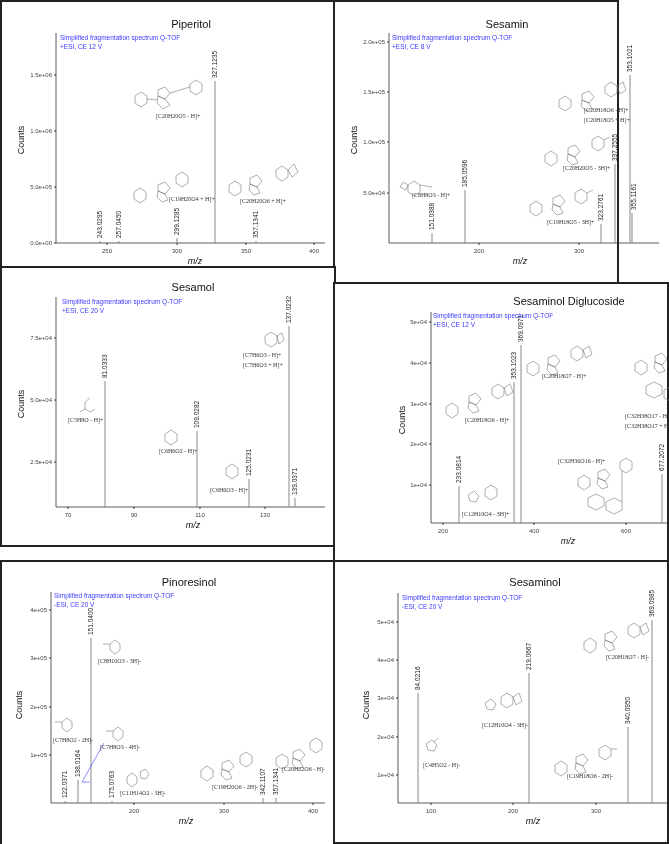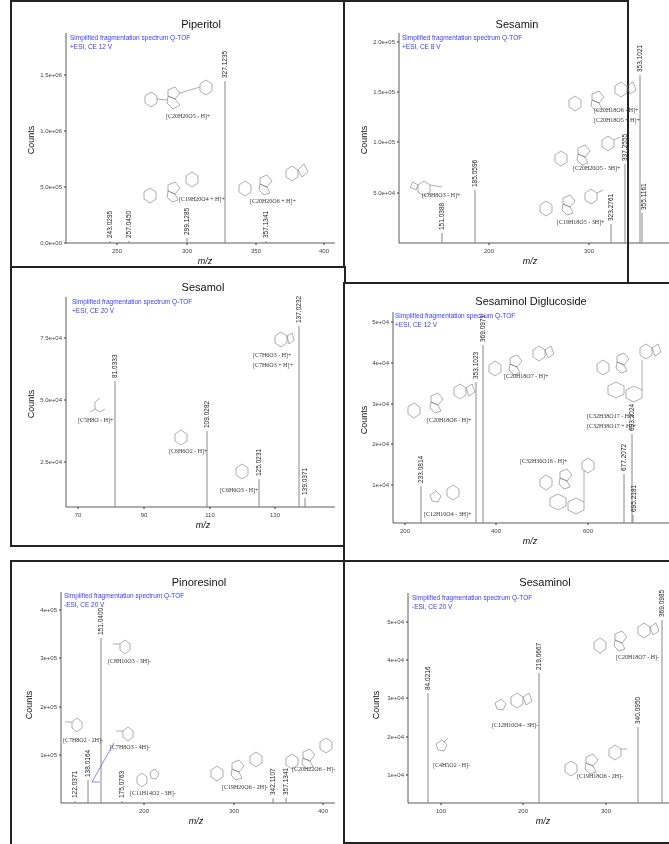--- a/index.html
+++ b/index.html
@@ -1,17 +1,17 @@
 <!DOCTYPE html>
 <html><head>
 <meta charset="utf-8">
 <style>
   html, body { margin: 0; padding: 0; background: #ffffff; }
   body { width: 669px; height: 844px; position: relative; overflow: hidden; font-family: "Liberation Sans", sans-serif; }
-  .panel { position: absolute; box-sizing: border-box; border: 2px solid #222; background: #fff; margin-left: 10px; }
+  .panel { position: absolute; box-sizing: border-box; border: 2px solid #222; background: #fff; }
   svg text { font-family: "Liberation Sans", sans-serif; }
   .title { font-size: 11px; fill: #111; }
   .tick { font-size: 6px; fill: #444; }
   .axlab { font-size: 9px; fill: #111; }
   .note { font-size: 6.5px; fill: #3a3aff; }
   .peaklab { font-size: 6.5px; fill: #222; }
   .formula { font-family: "Liberation Serif", serif; font-size: 6px; fill: #333; }
   .struct { stroke: #777; stroke-width: 0.6; fill: none; }
 </style>
 </head>
@@ -221,21 +221,21 @@
   <text class="formula" x="210" y="508">[C6H6O3 - H]+</text>
   <g class="struct">
     <polygon points="265,352 271,348 277,352 277,359 271,363 265,359"></polygon>
         <polygon points="277,352 282,349 284,356 279,360"></polygon>
   </g>
   <text class="formula" x="243" y="373">[C7H6O3 - H]+</text>
   <text class="formula" x="243" y="383">[C7H6O3 + H]+</text>
 </svg>
 </div>
 
-<div class="panel" style="left:333px;top:282px;width:336px;height:281px;">
+<div class="panel" style="left:333px;top:282px;width:336px;height:281px;padding-left:48px;">
 <svg width="332" height="277" viewBox="335 284 332 277">
   <text class="title" x="521" y="305" text-anchor="middle">Sesaminol Diglucoside</text>
   <text class="note" x="385" y="318">Simplified fragmentation spectrum Q-TOF</text>
   <text class="note" x="385" y="327">+ESI, CE 12 V</text>
   <line x1="383" y1="312" x2="383" y2="523" stroke="#333" stroke-width="0.8"></line>
   <line x1="383" y1="523" x2="659" y2="523" stroke="#333" stroke-width="0.8"></line>
   <g class="tick" text-anchor="end">
     <text x="379" y="487">1e+04</text>
         <line x1="381" y1="485" x2="383" y2="485" stroke="#333"></line>
     <text x="379" y="446">2e+04</text>

